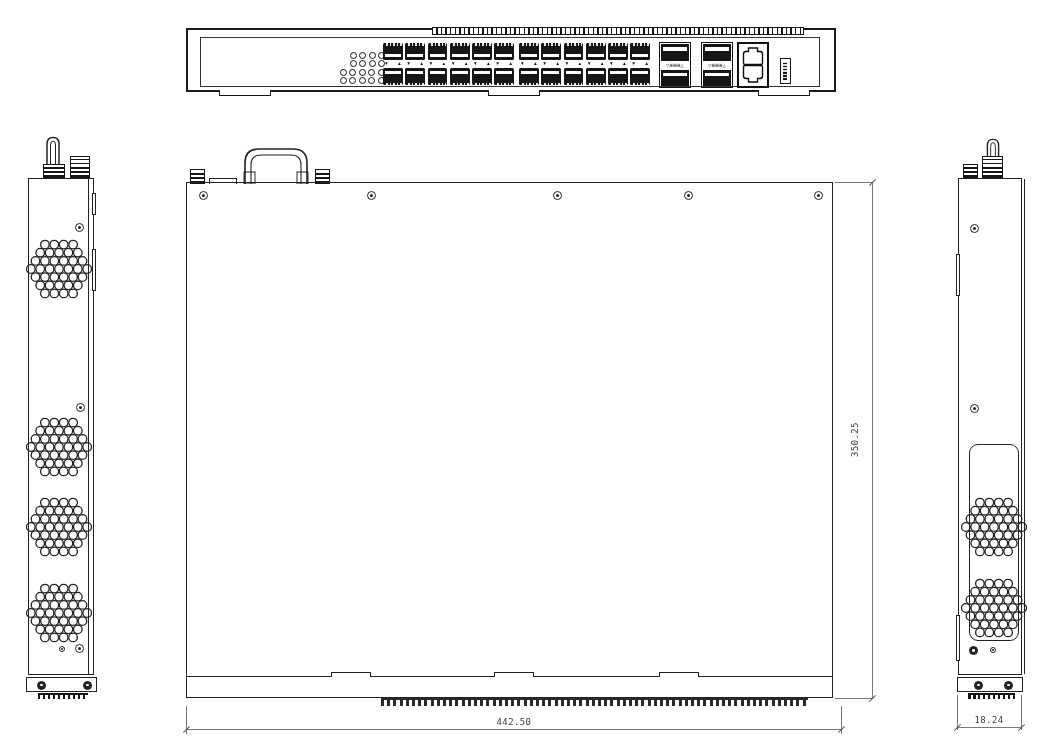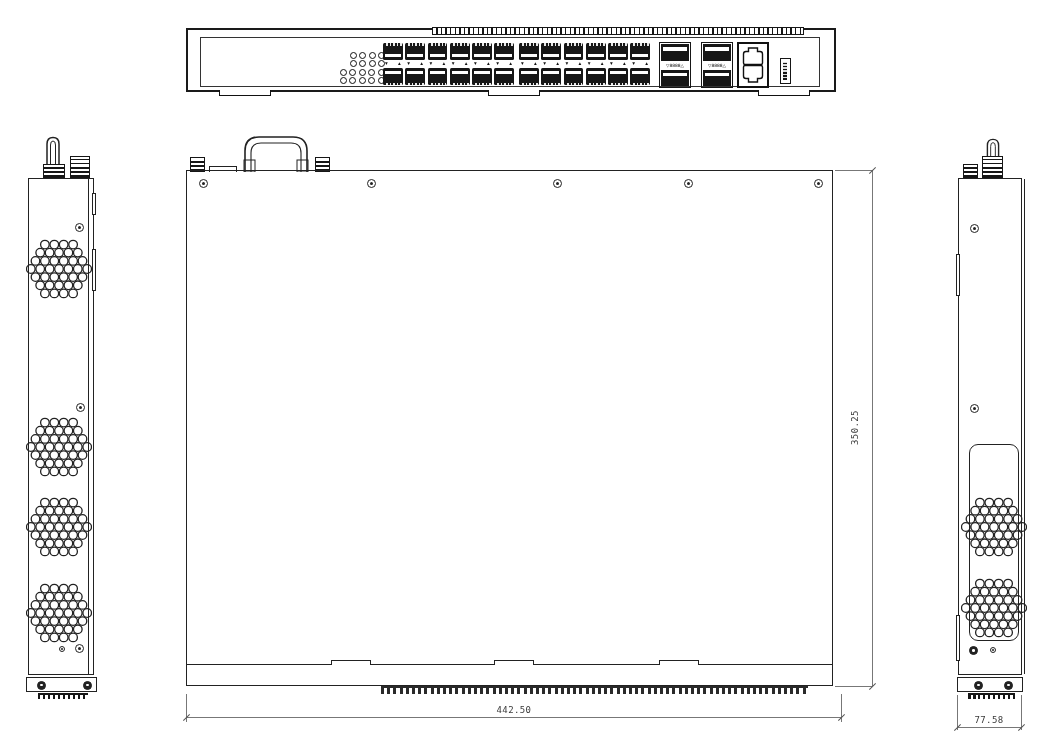--- a/index.html
+++ b/index.html
@@ -67,21 +67,21 @@
   #left-side  { left:26px;  top:135px; width:73px; height:600px; }
   #right-side { left:955px; top:135px; width:73px; height:600px; }
   .side-body { position:absolute; border:1.5px solid #222; background:#fff; }
   #left-side  .side-body { left:2px; top:43px; width:66px; height:497px; }
   #right-side .side-body { left:3px; top:43px; width:64px; height:497px; }
   .inner-edge { position:absolute; top:0; height:100%; border-left:1.1px solid #222; }
   .outer-edge { position:absolute; top:0; height:100%; border-left:1.1px solid #222; }
   .rpanel { position:absolute; border:1.2px solid #222; border-radius:9px; }
 
   
-  #top-view { left:186px; top:132px; width:700px; height:600px; }
+  #top-view { left:186px; top:144px; width:700px; height:600px; }
   #top-view .body { position:absolute; left:0; top:38px; width:647px; height:516px; border:1.5px solid #222; }
   .bezel-line { position:absolute; left:0; right:0; bottom:20px; border-top:1.2px solid #222; }
   .ttab { position:absolute; bottom:20px; width:40px; height:5px; border:1px solid #222; border-bottom:none; background:#fff; }
   .flat-tab { position:absolute; left:23px; top:34px; width:28px; height:6px; border:1px solid #222; border-bottom:none; background:#fff; }
 </style>
 </head>
 <body>
 
 <div class="canvas">
 
@@ -613,16 +613,16 @@
       <div class="screw dark" style="left:16px;top:2.5px"></div>
       <div class="screw dark" style="left:46px;top:2.5px"></div>
     </div>
     <div class="serr" style="left:13px;top:558px;width:47px"></div>
 
     <div class="dim-line-v" style="left:2px;top:560px;height:35px"></div>
     <div class="dim-line-v" style="left:66px;top:560px;height:35px"></div>
     <div class="dim-line-h" style="left:2px;top:592px;width:64px"></div>
     <div class="tick" style="left:-2px;top:592px"></div>
     <div class="tick" style="left:62px;top:592px"></div>
-    <div class="dim-label" style="left:7px;top:580px;width:54px">77.58</div>
+    <div class="dim-label" style="left:7px;top:580px;width:54px">18.24</div>
   </div>
 
 </div>
 
 </body></html>

